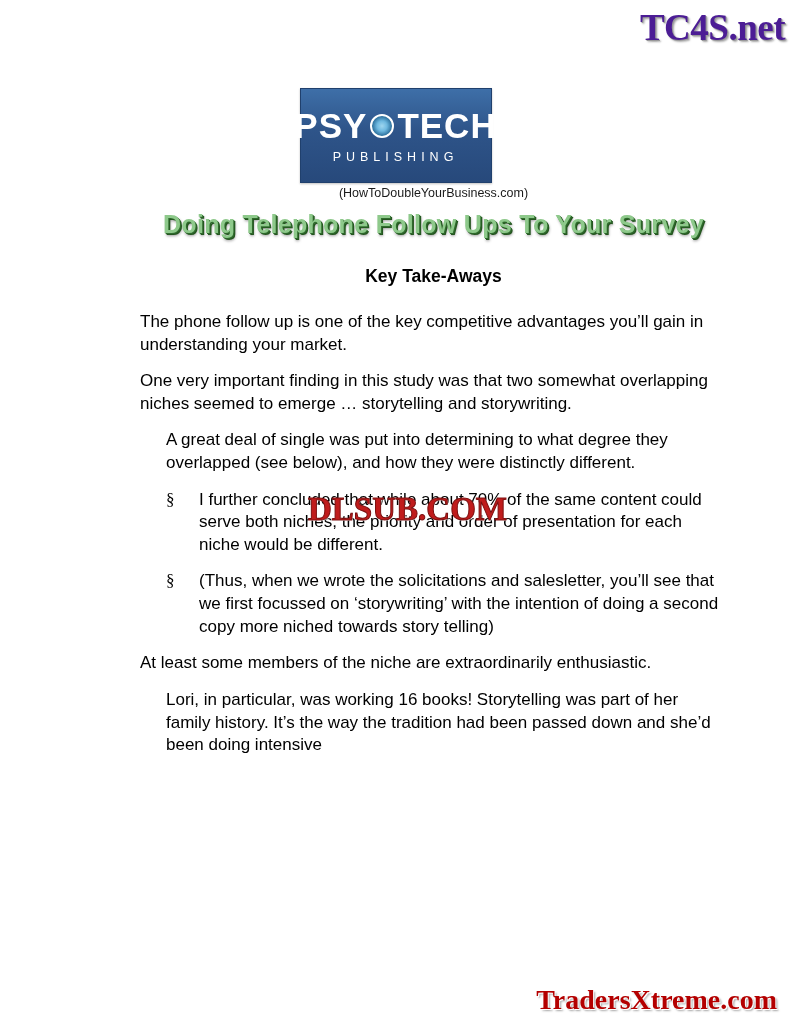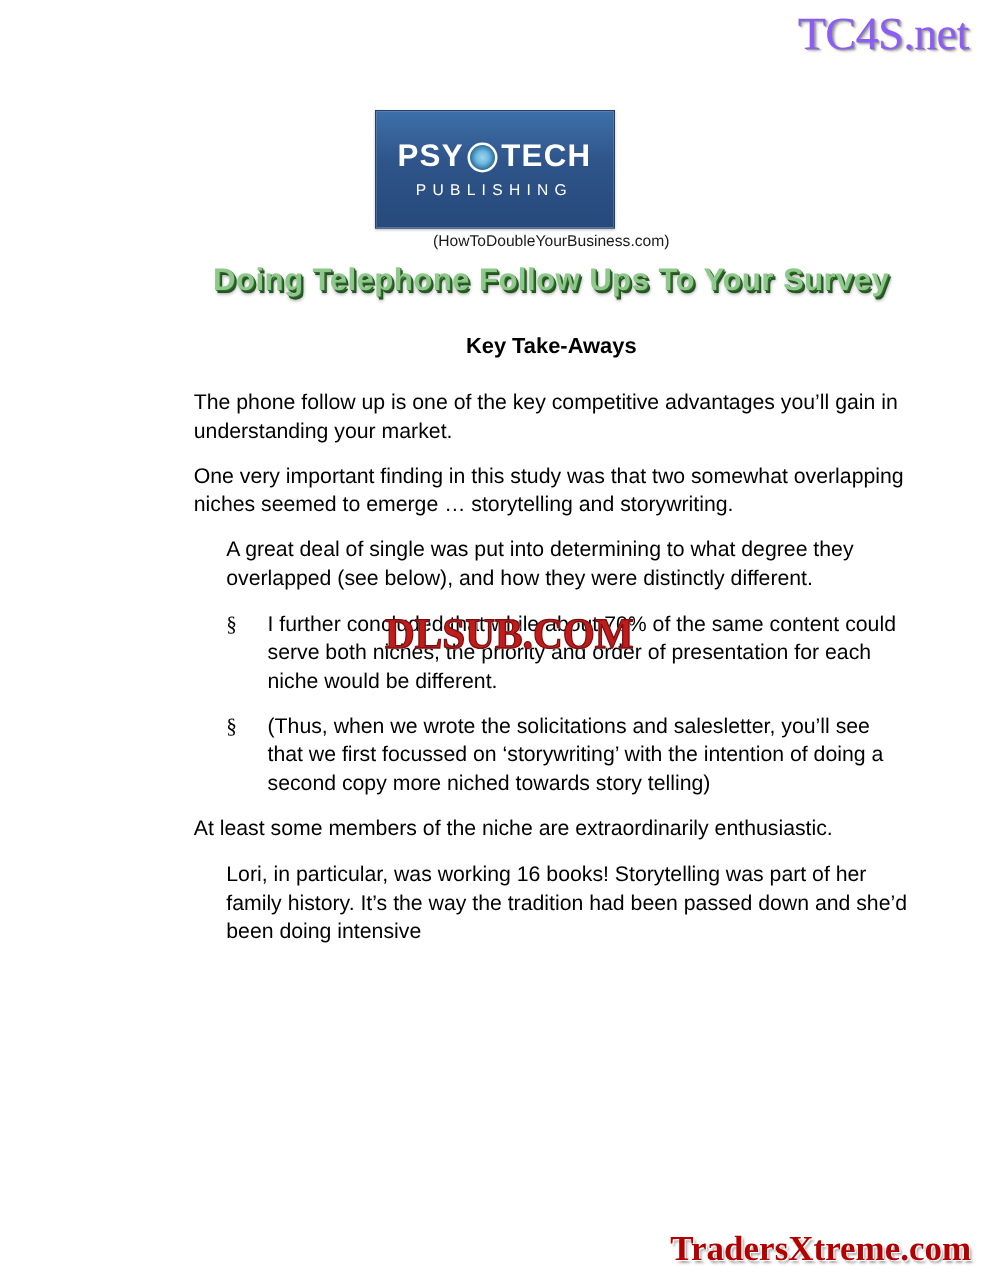--- a/index.html
+++ b/index.html
@@ -19,26 +19,26 @@
   .page {
     position: absolute;
     inset: 0;
     background: #ffffff;
   }
 
   
   .watermark-top {
     position: absolute;
     top: 6px;
-    right: 16px;
-    font-family: "Liberation Serif", serif;
-    font-weight: normal;
+    right: 6px;
+    font-family: "Liberation Serif", serif;
+    font-weight: bold;
     font-size: 37px;
     letter-spacing: -0.5px;
-    color: #8b5cf6;
+    color: #4c1d95;
     text-shadow: 1px 1px 0 #9a9a9a, 2px 2px 2px rgba(0,0,0,0.35);
   }
 
   
   .watermark-bottom {
     position: absolute;
     bottom: 8px;
     right: 14px;
     font-family: "Liberation Serif", serif;
     font-weight: bold;
@@ -69,21 +69,21 @@
     box-shadow: 0 1px 2px rgba(0,0,0,.25);
   }
   .logo-top {
     display: flex;
     align-items: center;
     justify-content: center;
     gap: 2px;
     color: #ffffff;
     font-family: "Liberation Sans", sans-serif;
     font-weight: bold;
-    font-size: 25px;
+    font-size: 35px;
     letter-spacing: 1px;
     line-height: 1;
   }
   .logo-eye {
     width: 20px;
     height: 20px;
     border-radius: 50%;
     background: radial-gradient(circle at 50% 50%, #9fd6ef 0%, #6fb9e0 35%, #2b6f9c 70%, #16405e 100%);
     border: 2px solid #ffffff;
     display: inline-block;
@@ -97,21 +97,21 @@
     font-family: "Liberation Sans", sans-serif;
     font-size: 12.5px;
     letter-spacing: 5px;
     font-weight: normal;
   }
 
   
   .doc {
     position: absolute;
     top: 186px;
-    left: 15px;
+    left: 0;
     right: 0;
     padding: 0 64px 0 140px;
     box-sizing: border-box;
   }
 
   .site-line {
     text-align: center;
     font-size: 12.5px;
     color: #1a1a1a;
     margin: 0 0 10px 0;

